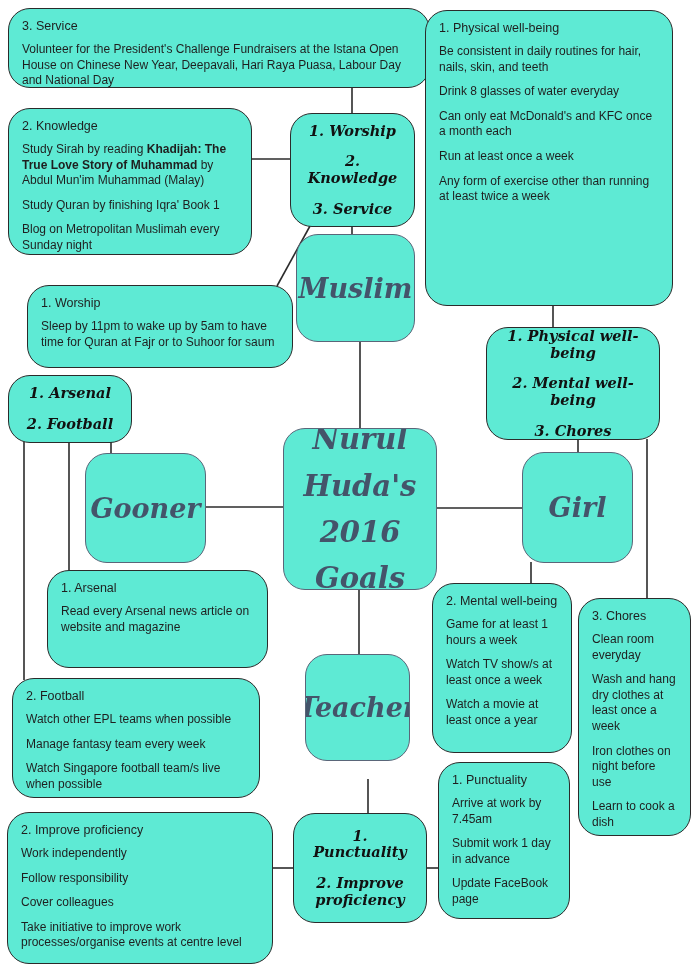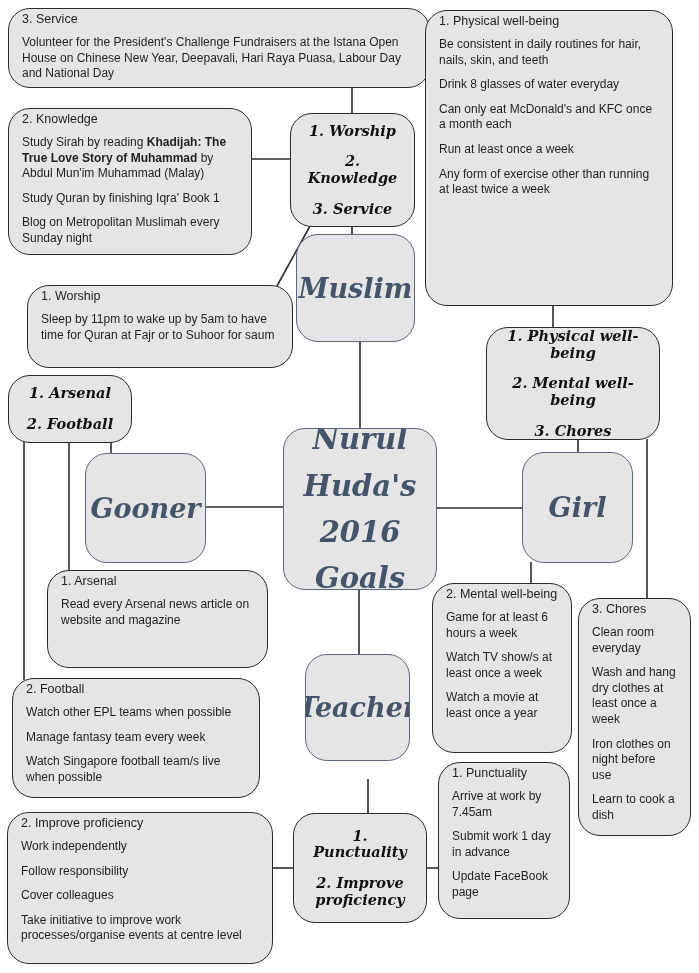--- a/index.html
+++ b/index.html
@@ -2,22 +2,22 @@
 <html><head>
 <meta charset="utf-8">
 <style>
   html,body{margin:0;padding:0;background:#fff;}
   #canvas{
     position:relative;width:699px;height:973px;background:#ffffff;overflow:hidden;
     font-family:"Liberation Sans", sans-serif;color:#1f1f1f;
   }
   #wires{position:absolute;left:0;top:0;z-index:0;}
   .node{
-    position:absolute;z-index:1;background:#e5e5e5;border:1.6px solid #2b2b2b;
-    border-radius:22px;box-sizing:border-box;padding:2px 13px;overflow:hidden;
+    position:absolute;z-index:1;background:#5eead4;border:1.6px solid #2b2b2b;
+    border-radius:22px;box-sizing:border-box;padding:9px 13px;overflow:hidden;
   }
   .node.slate{border-color:#5a6679;}
   .node-title{margin:0 0 8px 0;font-size:12.5px;line-height:1.28;}
   .node-text{margin:0 0 9px 0;font-size:12px;line-height:1.3;}
   .node-text:last-child{margin-bottom:0;}
   .list{display:flex;flex-direction:column;justify-content:center;align-items:center;text-align:center;}
   .script{font-family:"DejaVu Serif", serif;font-style:italic;font-weight:700;}
   .script-item{margin:7px 0;font-size:14.5px;color:#111;line-height:1.15;}
   .identity{display:flex;align-items:center;justify-content:center;text-align:center;}
   .script-big{font-size:27px;color:#44546a;}
@@ -85,21 +85,21 @@
 
   <div class="node" style="left:12px;top:678px;width:248px;height:120px">
     <p class="node-title">2. Football</p>
     <p class="node-text">Watch other EPL teams when possible</p>
     <p class="node-text">Manage fantasy team every week</p>
     <p class="node-text">Watch Singapore football team/s live when possible</p>
   </div>
 
   <div class="node" style="left:432px;top:583px;width:140px;height:170px">
     <p class="node-title">2. Mental well-being</p>
-    <p class="node-text">Game for at least 6 hours a week</p>
+    <p class="node-text">Game for at least 1 hours a week</p>
     <p class="node-text">Watch TV show/s at least once a week</p>
     <p class="node-text">Watch a movie at least once a year</p>
   </div>
 
   <div class="node" style="left:578px;top:598px;width:113px;height:238px">
     <p class="node-title">3. Chores</p>
     <p class="node-text">Clean room everyday</p>
     <p class="node-text">Wash and hang dry clothes at least once a week</p>
     <p class="node-text">Iron clothes on night before use</p>
     <p class="node-text">Learn to cook a dish</p>

